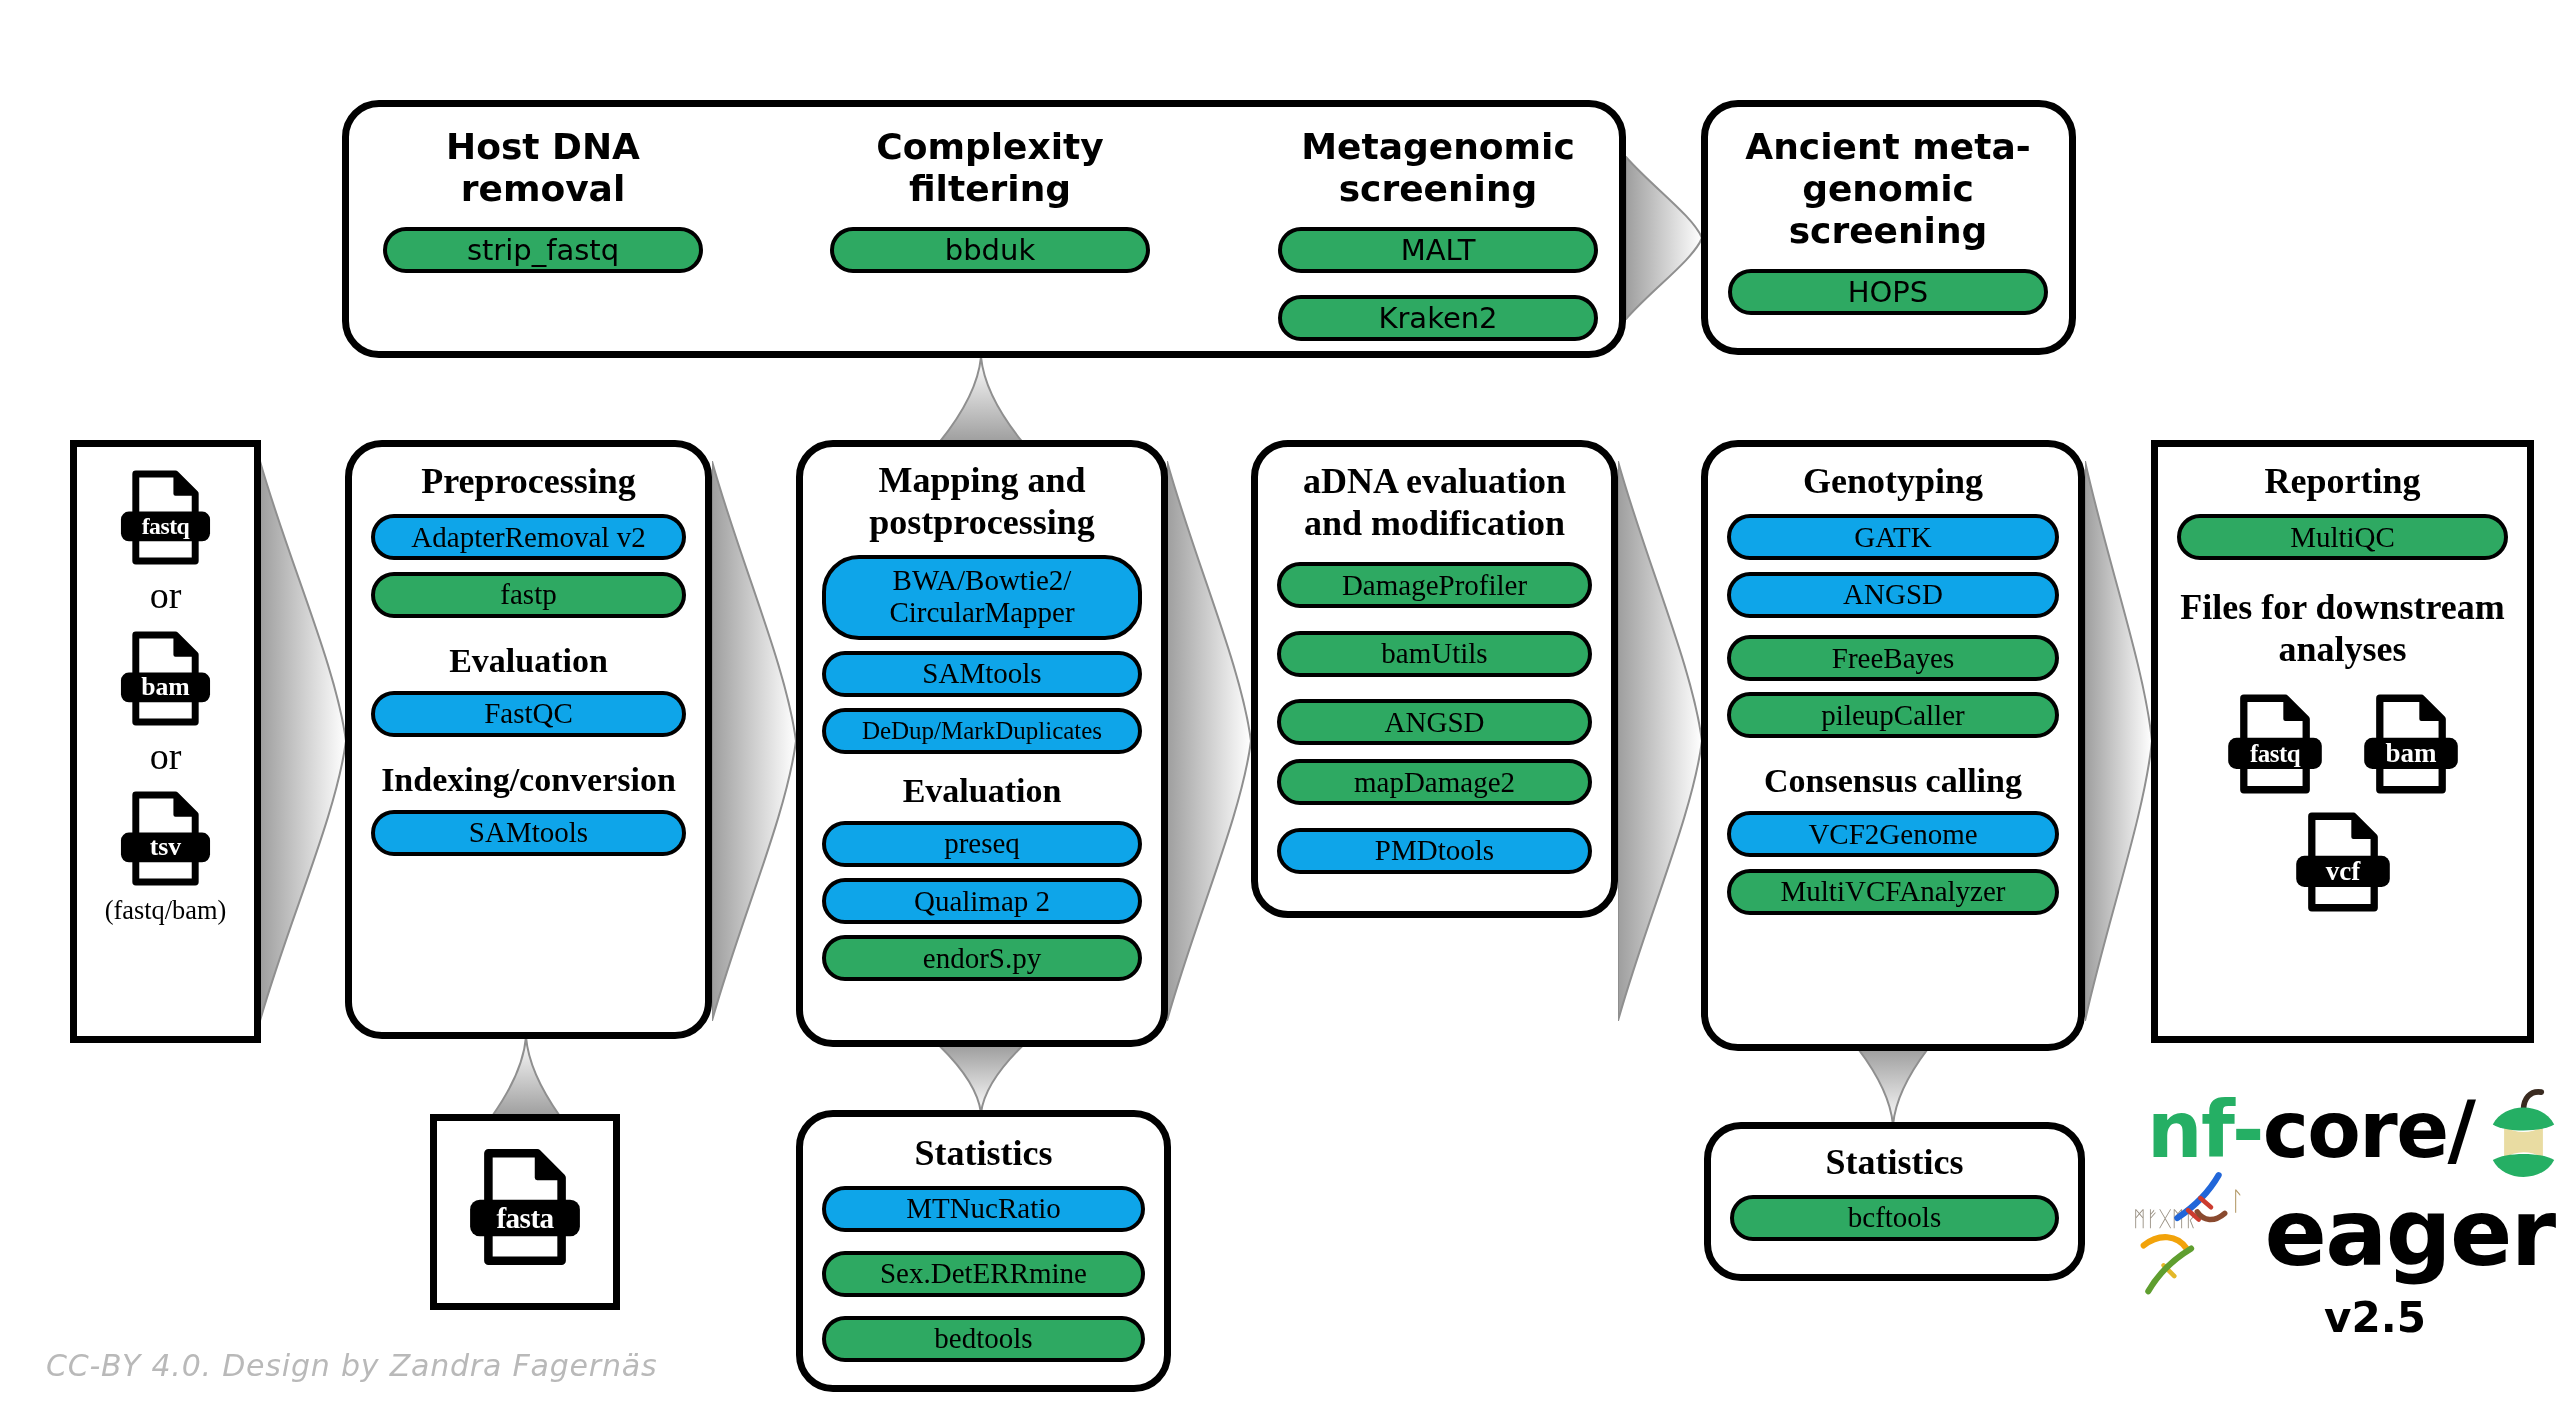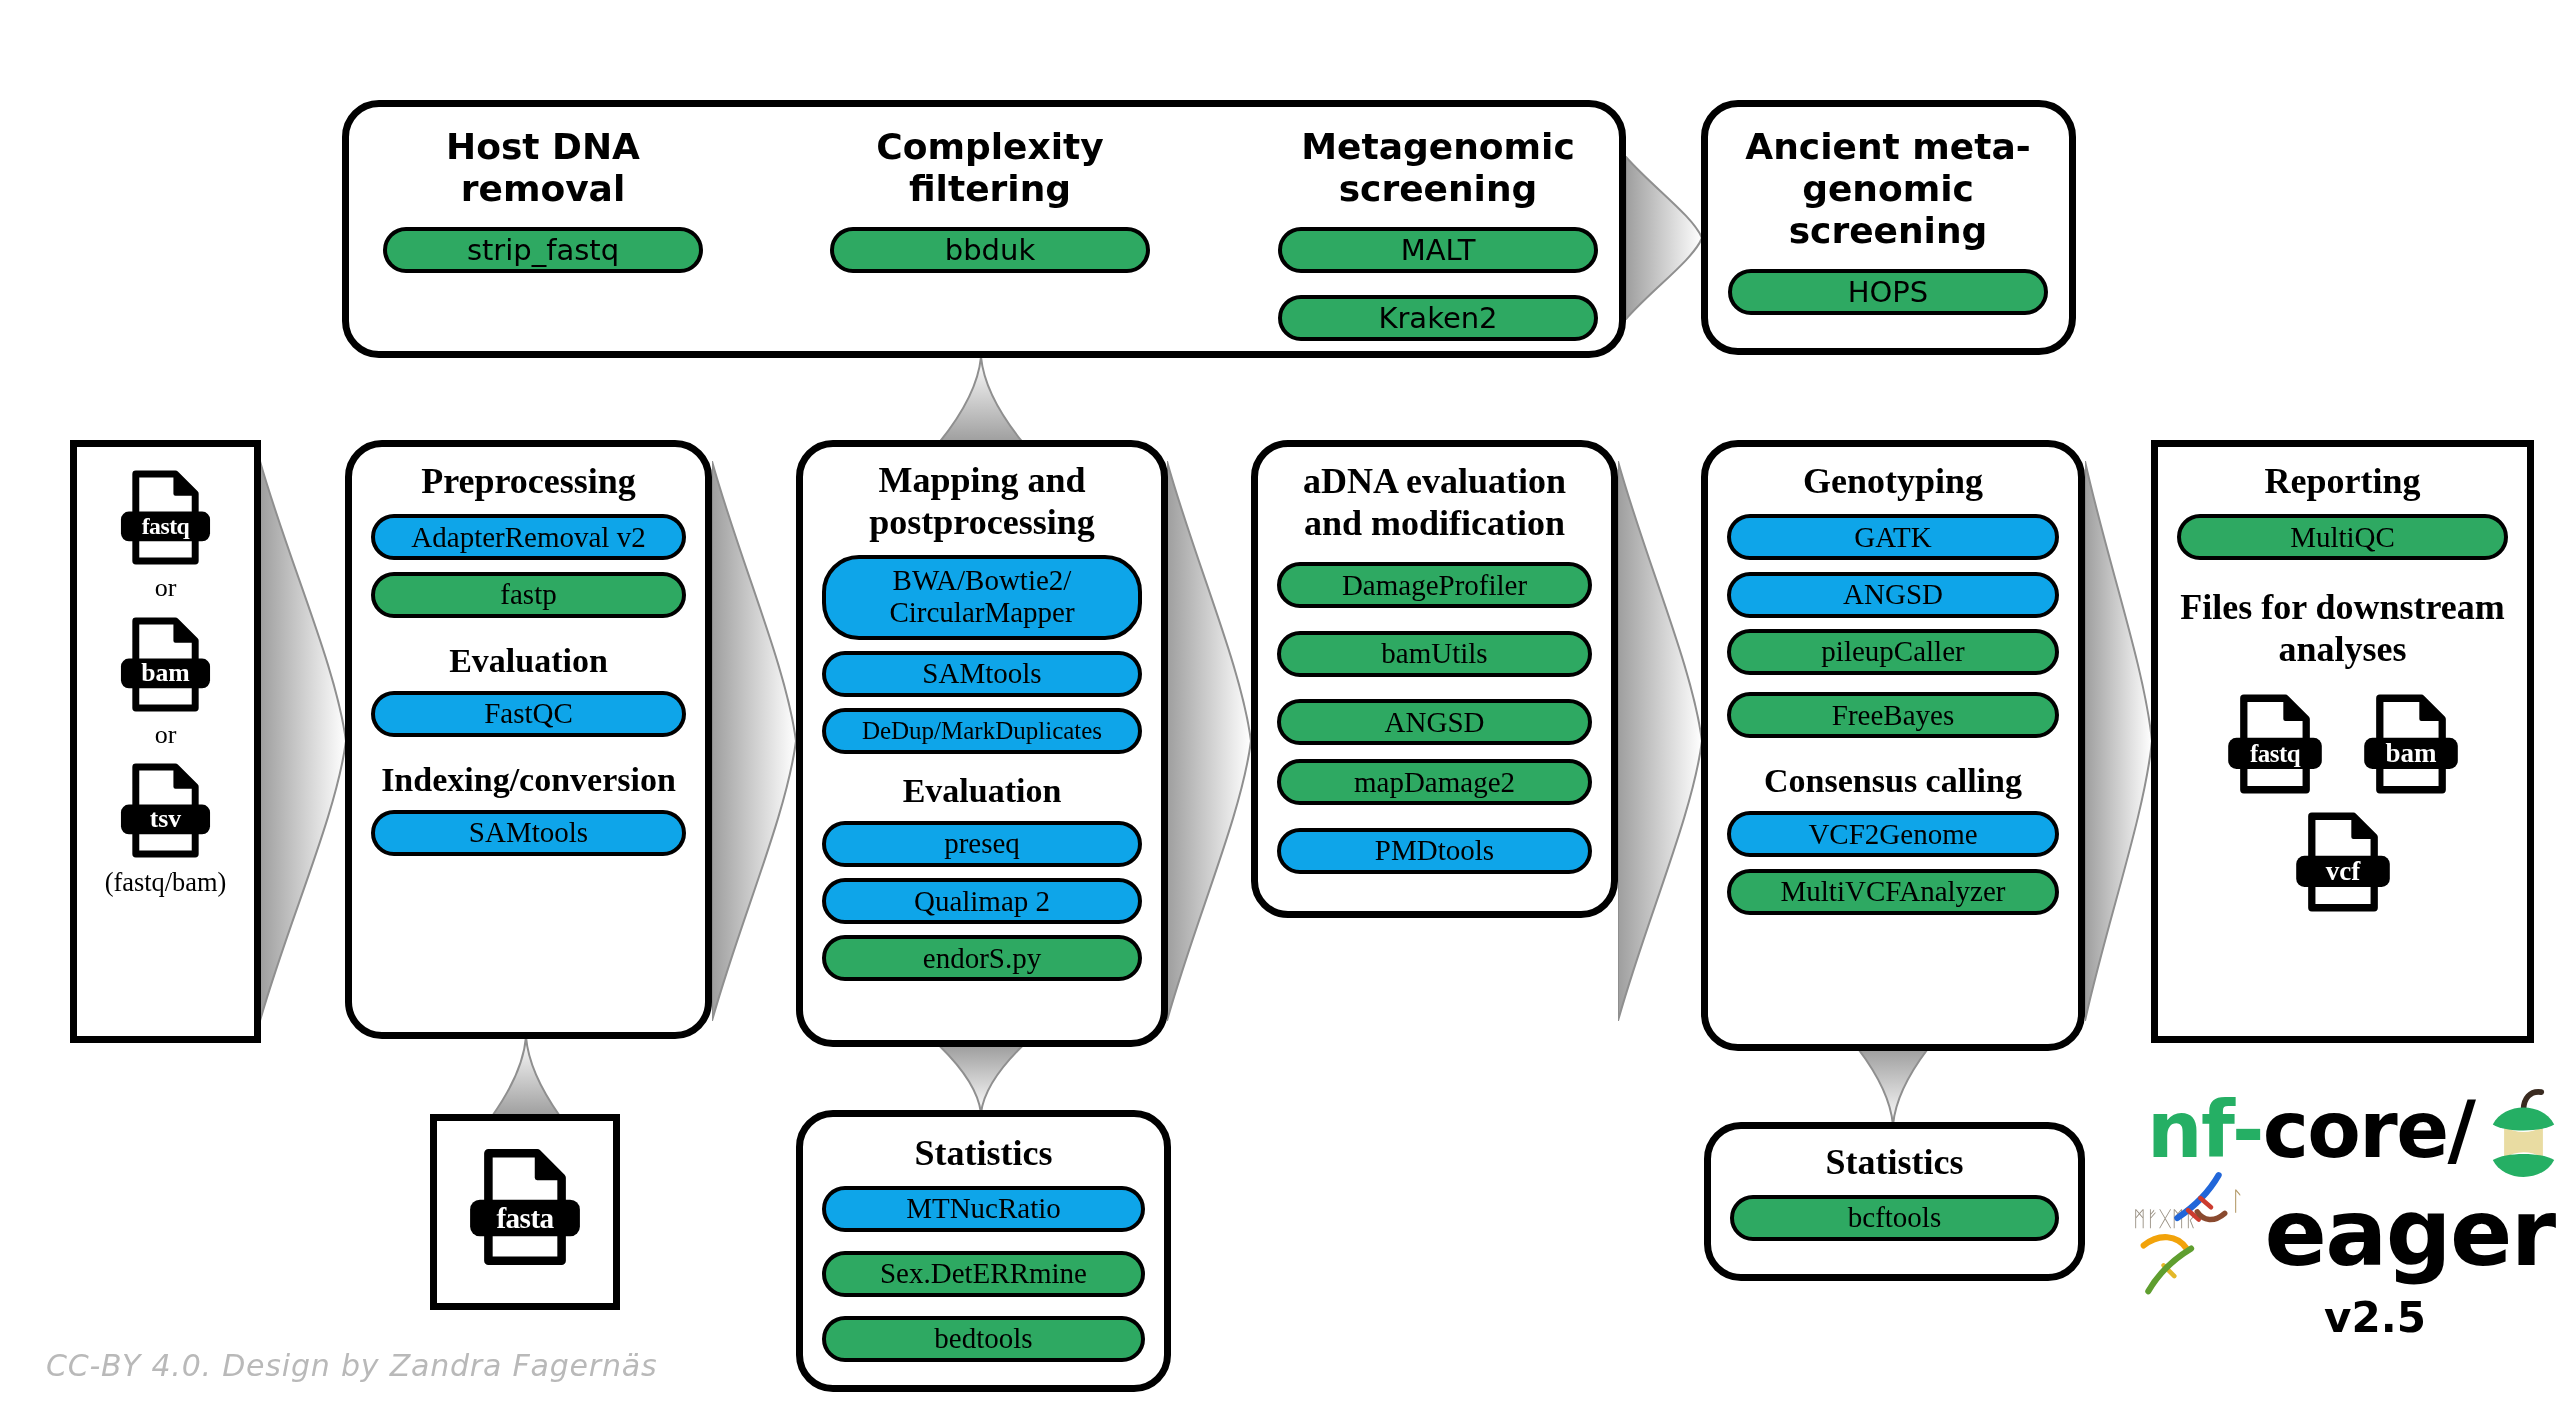--- a/index.html
+++ b/index.html
@@ -26,21 +26,21 @@
   
   .col{position:absolute;top:19px;width:320px;display:flex;flex-direction:column;align-items:center;}
   .col .pill{margin-top:17.6px;}
   .col .pill+.pill{margin-top:22.4px;}
 
   
   .file-icon{display:block;flex:none;}
   .icon-md{width:99px;height:99px;}
   .icon-lg{width:104px;height:104px;}
   .icon-xl{width:122px;height:122px;}
-  .or{font-size:26px;font-weight:normal;margin:6.4px 0 0;}
+  .or{font-size:38px;font-weight:normal;margin:6.4px 0 0;}
   .note{font-size:26.4px;margin-top:6.4px;white-space:nowrap;}
   .files-row{display:flex;gap:32px;margin-top:21px;}
 
   
   .arrow{position:absolute;z-index:1;}
 
   
   .logo{position:absolute;left:2128px;top:1086px;width:433px;height:272px;z-index:2;}
   .logo-line1{position:absolute;left:19px;top:4.8px;display:flex;align-items:flex-start;
               font-size:78px;font-weight:bold;letter-spacing:-1.6px;line-height:1;}
@@ -199,22 +199,22 @@
       <div class="pill green" style="margin-top:14px">mapDamage2</div>
       <div class="pill" style="margin-top:22.4px">PMDtools</div>
     </div>
   </div>
 
   <div class="box rounded" style="left:1701px;top:440px;width:384px;height:611px">
     <div class="stack">
       <div class="btitle">Genotyping</div>
       <div class="pill">GATK</div>
       <div class="pill">ANGSD</div>
+      <div class="pill green" style="margin-top:17.6px">FreeBayes</div>
       <div class="pill green">pileupCaller</div>
-      <div class="pill green" style="margin-top:17.6px">FreeBayes</div>
       <div class="sec-title">Consensus calling</div>
       <div class="pill">VCF2Genome</div>
       <div class="pill green">MultiVCFAnalyzer</div>
     </div>
   </div>
 
   <div class="box" style="left:2151px;top:440px;width:383px;height:603px">
     <div class="stack">
       <div class="btitle">Reporting</div>
       <div class="pill green">MultiQC</div>

